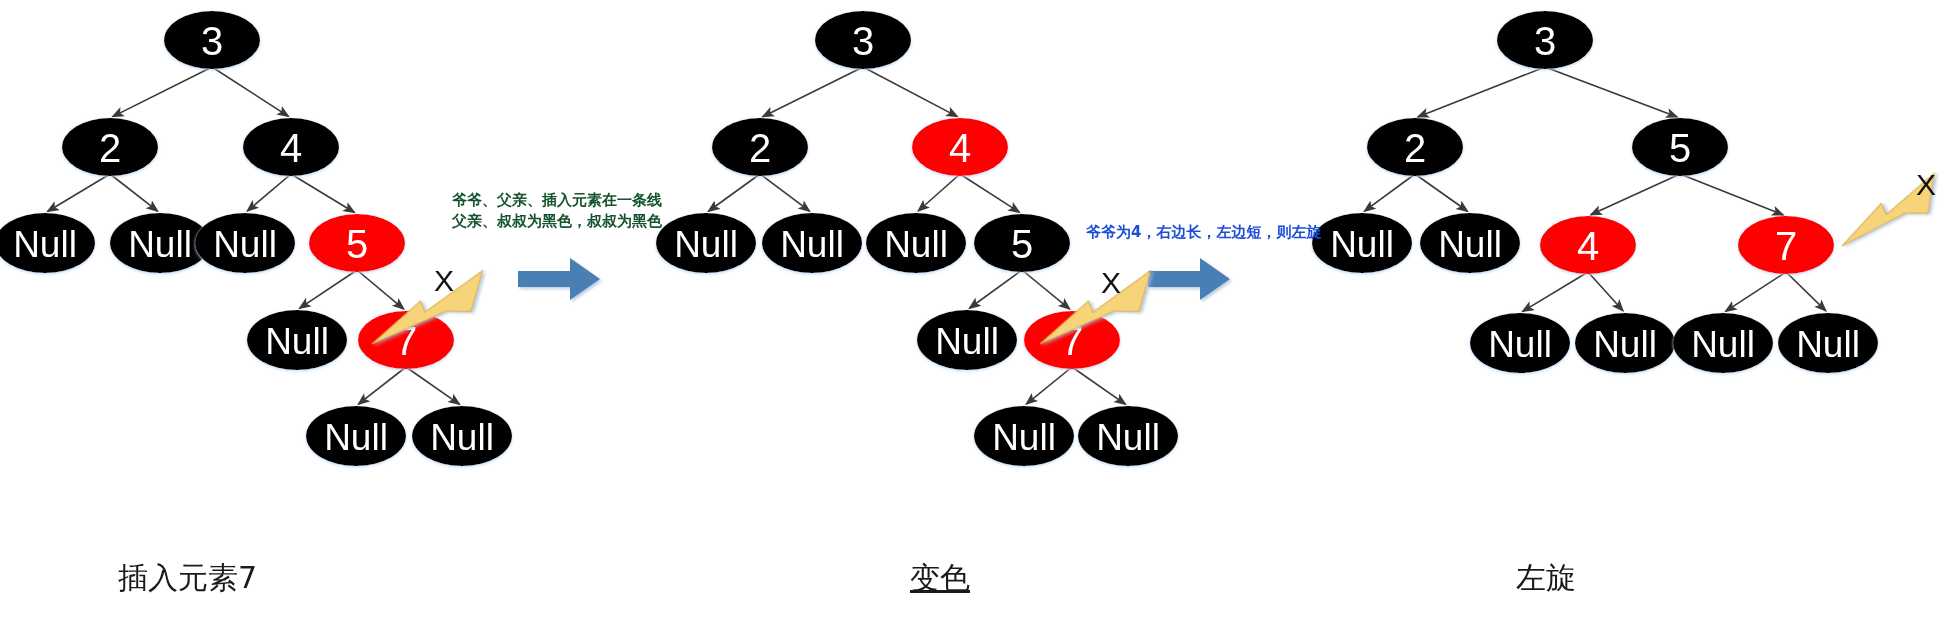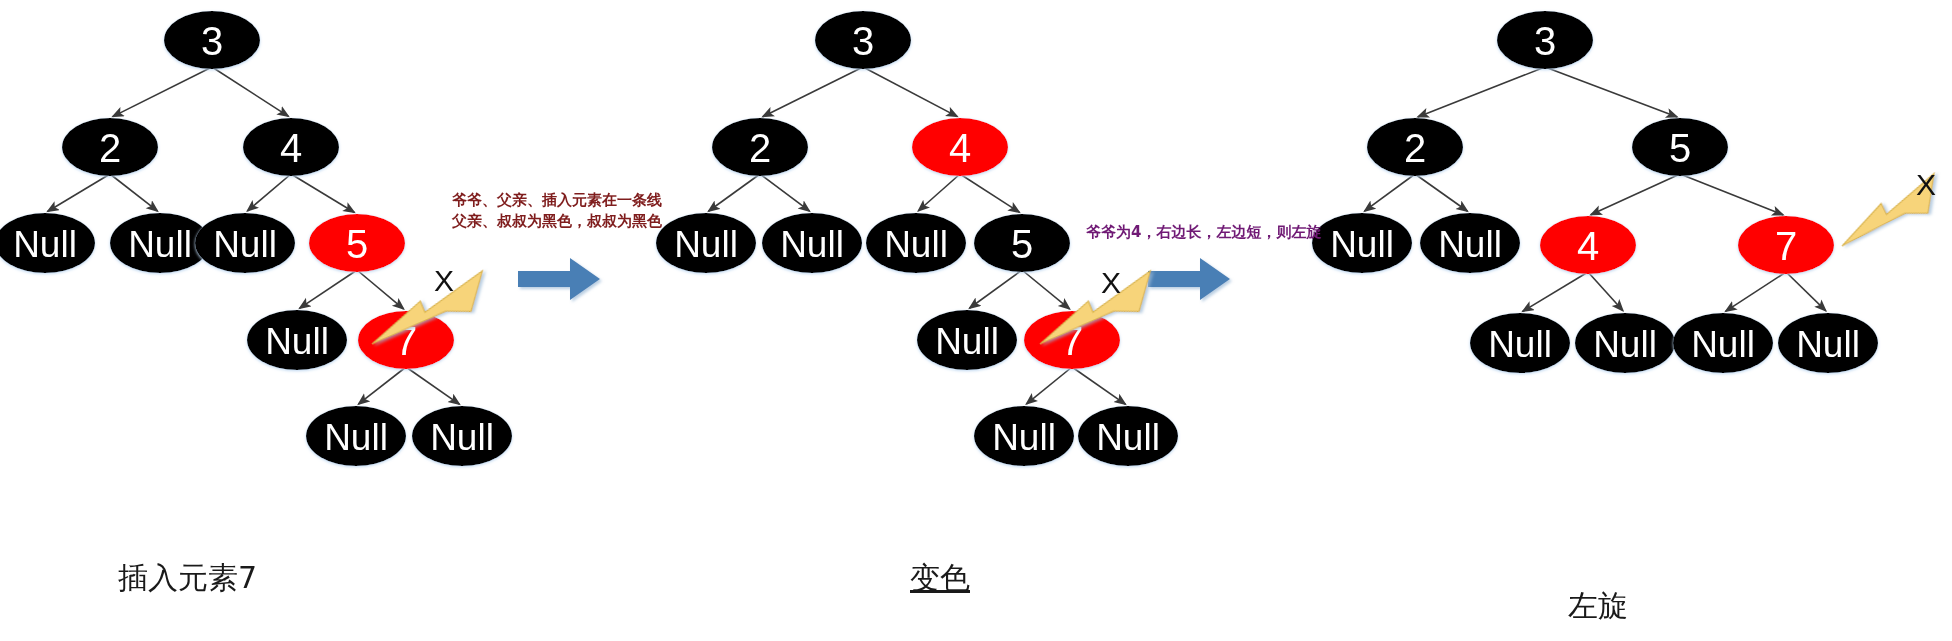--- a/index.html
+++ b/index.html
@@ -241,30 +241,30 @@
         </g>
         <g transform="translate(1040,344) rotate(337.38013505195954)">
           <path d="M0,0 L61.099999999999994,-21 L61.099999999999994,-9 L130,-25 L104,8 L80.6,-2 Z" fill="#f7d47a" stroke="#d9b34a" stroke-width="1.2" filter="url(#softshadow)"></path>
         </g>
         <g transform="translate(1842,246) rotate(334.106353005772)">
           <path d="M0,0 L53.81243443666156,-21 L53.81243443666156,-9 L114.49454135459908,-25 L91.59563308367927,8 L70.98661563985142,-2 Z" fill="#f7d47a" stroke="#d9b34a" stroke-width="1.2" filter="url(#softshadow)"></path>
         </g>
       </g>
   </svg>
 
-  <div class="anno" id="anno-1-el" style="left: 452px; top: 190px; color: #7f1d1d;">
+  <div class="anno" id="anno-1-el" style="left: 452px; top: 190px; color: #14532d;">
       <div>爷爷、父亲、插入元素在一条线</div>
       <div>父亲、叔叔为黑色，叔叔为黑色</div>
     </div>
-  <div class="anno" id="anno-2-el" style="left: 1086px; top: 222px; color: #701a75;">
+  <div class="anno" id="anno-2-el" style="left: 1086px; top: 222px; color: #1d4ed8;">
       <div>爷爷为4，右边长，左边短，则左旋</div>
     </div>
 
   <div class="xlabel" id="xlab-0" style="left: 434px; top: 264px;">X</div>
   <div class="xlabel" id="xlab-1" style="left: 1101px; top: 266px;">X</div>
   <div class="xlabel" id="xlab-2" style="left: 1916px; top: 168px;">X</div>
 
   <div class="caption" style="left:118px;top:558px;">插入元素7</div>
   <div class="caption" style="left:910px;top:558px;text-decoration:underline;">变色</div>
-  <div class="caption" style="left:1568px;top:558px;margin-top:28px;">左旋</div>
+  <div class="caption" style="left:1516px;top:558px;">左旋</div>
 
 
 </div>
 
 </body></html>

